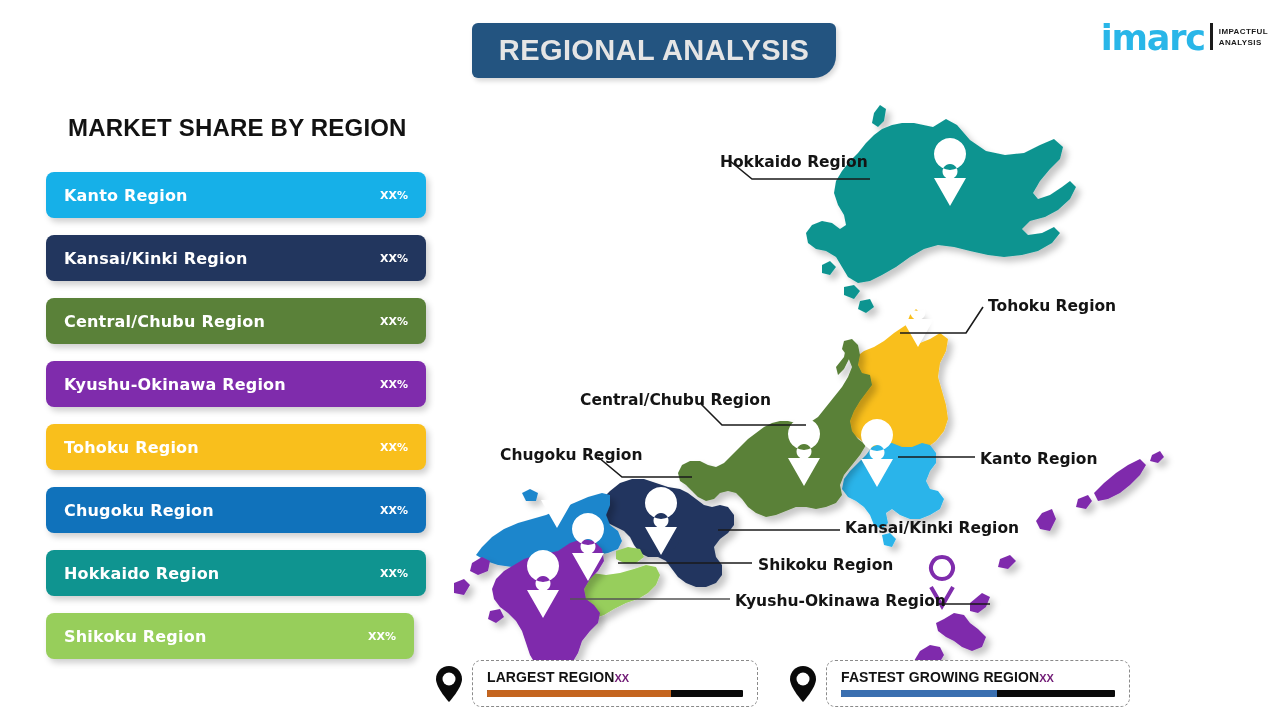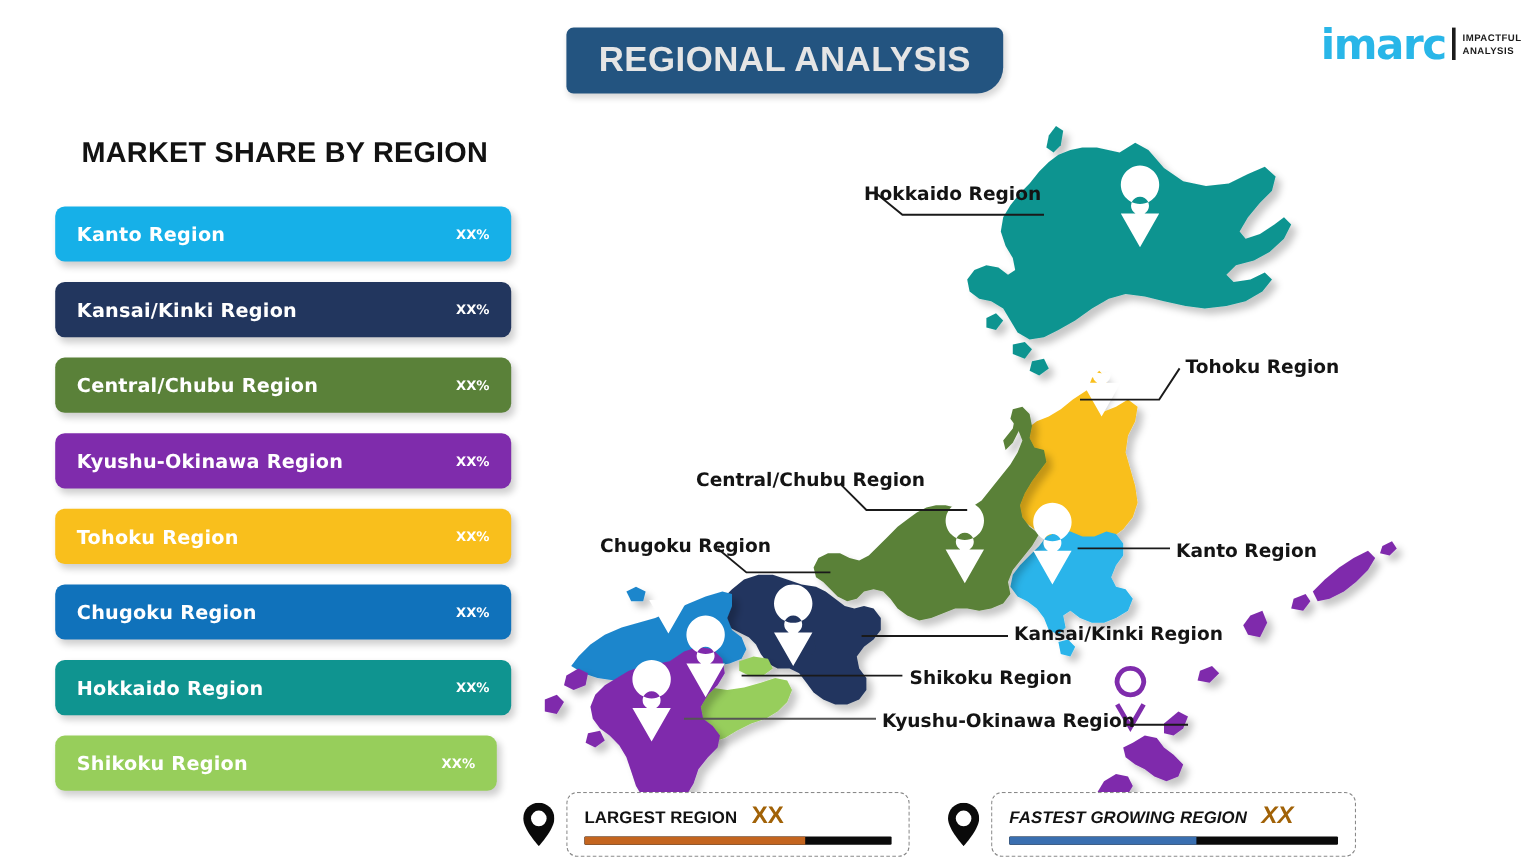--- a/index.html
+++ b/index.html
@@ -153,38 +153,37 @@
     flex: none;
   }
   .callout-box {
     border: 1.6px dashed #8a8a8a;
     border-radius: 9px;
     padding: 8px 14px 9px 14px;
     box-sizing: border-box;
     background: #ffffff;
   }
   #box-largest { width: 286px; }
-  #box-fastest { width: 304px; font-style: italic; }
+  #box-fastest { width: 304px; }
 
   .callout-row {
     display: flex;
     align-items: baseline;
     margin-bottom: 5px;
   }
   .callout-title {
     font-size: 14px;
     font-weight: bold;
     color: #121212;
     letter-spacing: 0.1px;
   }
   .callout-value {
-    font-size: 20px;
-    font-weight: bold;
-    color: #a16207;
-    margin-left: 12px;
+    font-size: 11px;
+    font-weight: bold;
+    color: #701a75;
   }
   .callout-track {
     height: 7px;
     width: 100%;
     background: #0a0a0a;
     border-radius: 1px;
     overflow: hidden;
   }
   .callout-fill { height: 100%; }
 </style>

